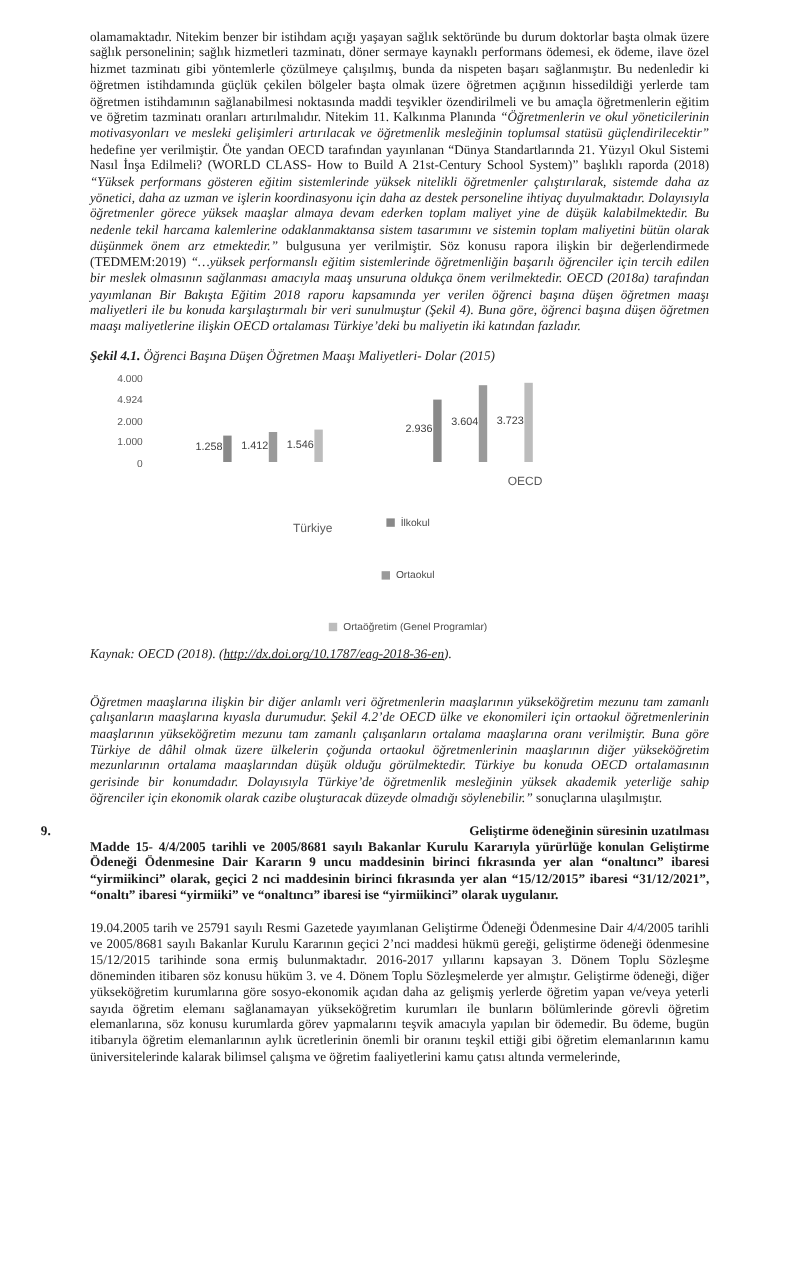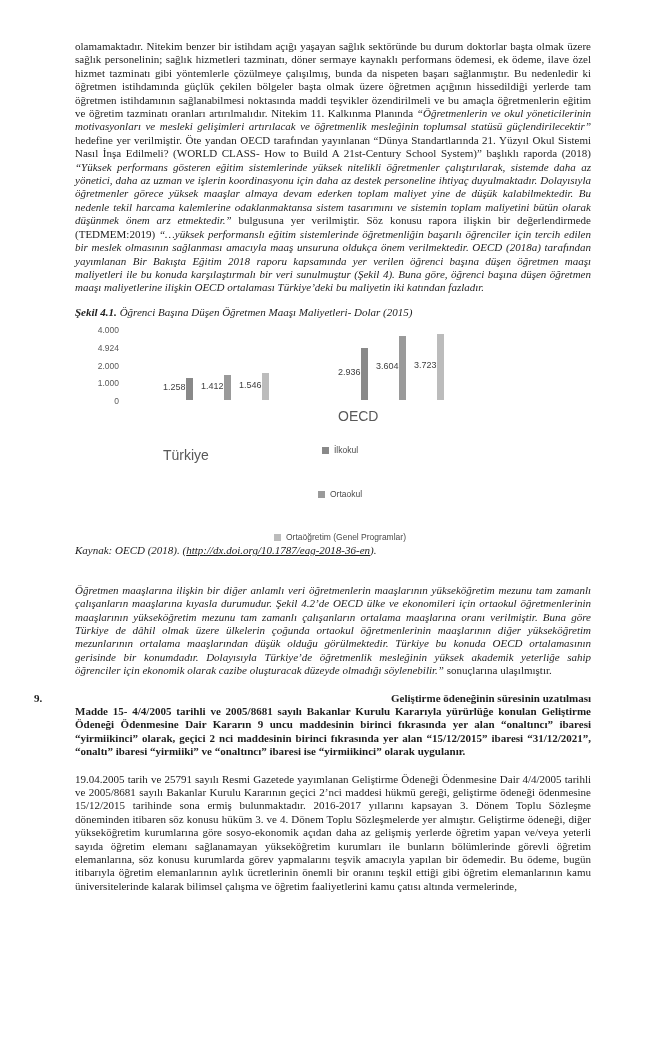--- a/index.html
+++ b/index.html
@@ -3,21 +3,21 @@
 <meta charset="utf-8">
 <style>
   html,body{margin:0;padding:0;}
   body{background:#d8d8d8;}
   .page{
     position:relative;
     width:660px;height:1061px;
     margin:0 auto;
     background:#ffffff;
     box-sizing:border-box;
-    padding:40px 69px 20px 75px;
+    padding:25px 69px 20px 75px;
     font-family:"Liberation Serif", serif;
     font-size:11px;
     line-height:13.4px;
     color:#1d1d1d;
     overflow:hidden;
   }
   .para{margin:0;text-align:justify;}
   .italic{font-style:italic;}
   .bolditalic{font-weight:bold;font-style:italic;}
   .underline{text-decoration:underline;color:inherit;}
@@ -39,31 +39,31 @@
   }
   .ytick{position:absolute;right:4px;white-space:nowrap;}
   .plot{
     position:absolute;left:46px;top:0;right:0;height:71px;
   }
   .group{position:absolute;bottom:0;width:114px;}
   .bar-row{display:flex;align-items:flex-end;gap:8px;}
   .bar-wrap{display:flex;flex-direction:row;align-items:center;width:30px;}
   .val{font-size:9px;color:#3f3f3f;margin-bottom:2px;white-space:nowrap;}
   .bar{width:30px;}
-  .cat{position:absolute;top:76px;width:100%;text-align:left;font-size:14px;color:#595959;}
+  .cat{position:absolute;top:76px;width:100%;text-align:right;font-size:10px;color:#595959;}
   .legend{
     margin:9px 0 0 30px;
     width:470px;
     display:flex;justify-content:center;align-items:center;gap:30px;
     font-family:"Liberation Sans", sans-serif;
     font-size:8.5px;color:#4a4a4a;flex-direction:column;
   }
   .leg-item{display:inline-flex;align-items:center;gap:5px;white-space:nowrap;}
   .swatch{display:inline-block;width:7px;height:7px;}
-  .source{margin:0 0 0 0;}
+  .source{margin:10px 0 0 0;}
 
   .p2{margin-top:26px;}
 
   
   .item9{display:flex;margin:14px 0 0 -41px;}
   .item-number{width:41px;font-weight:bold;flex:none;}
   .item-content{flex:1;}
   .heading{margin:0;font-weight:bold;text-align:right;}
   .bold-body{margin:0;font-weight:bold;text-align:justify;}
 

